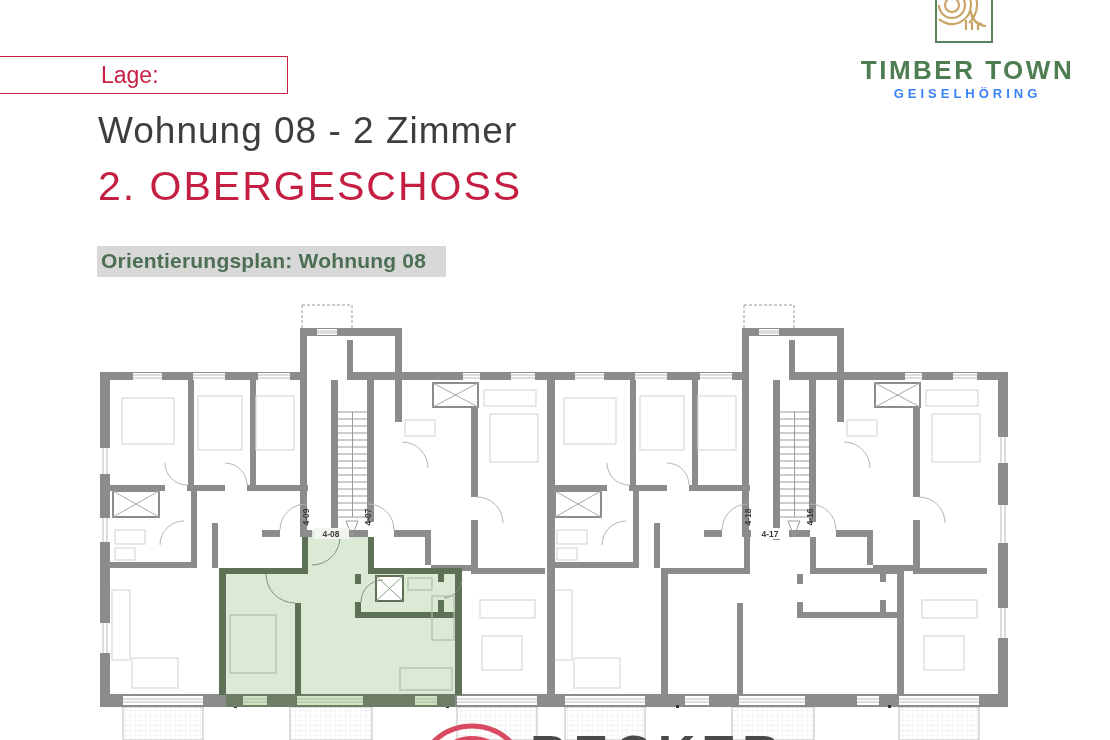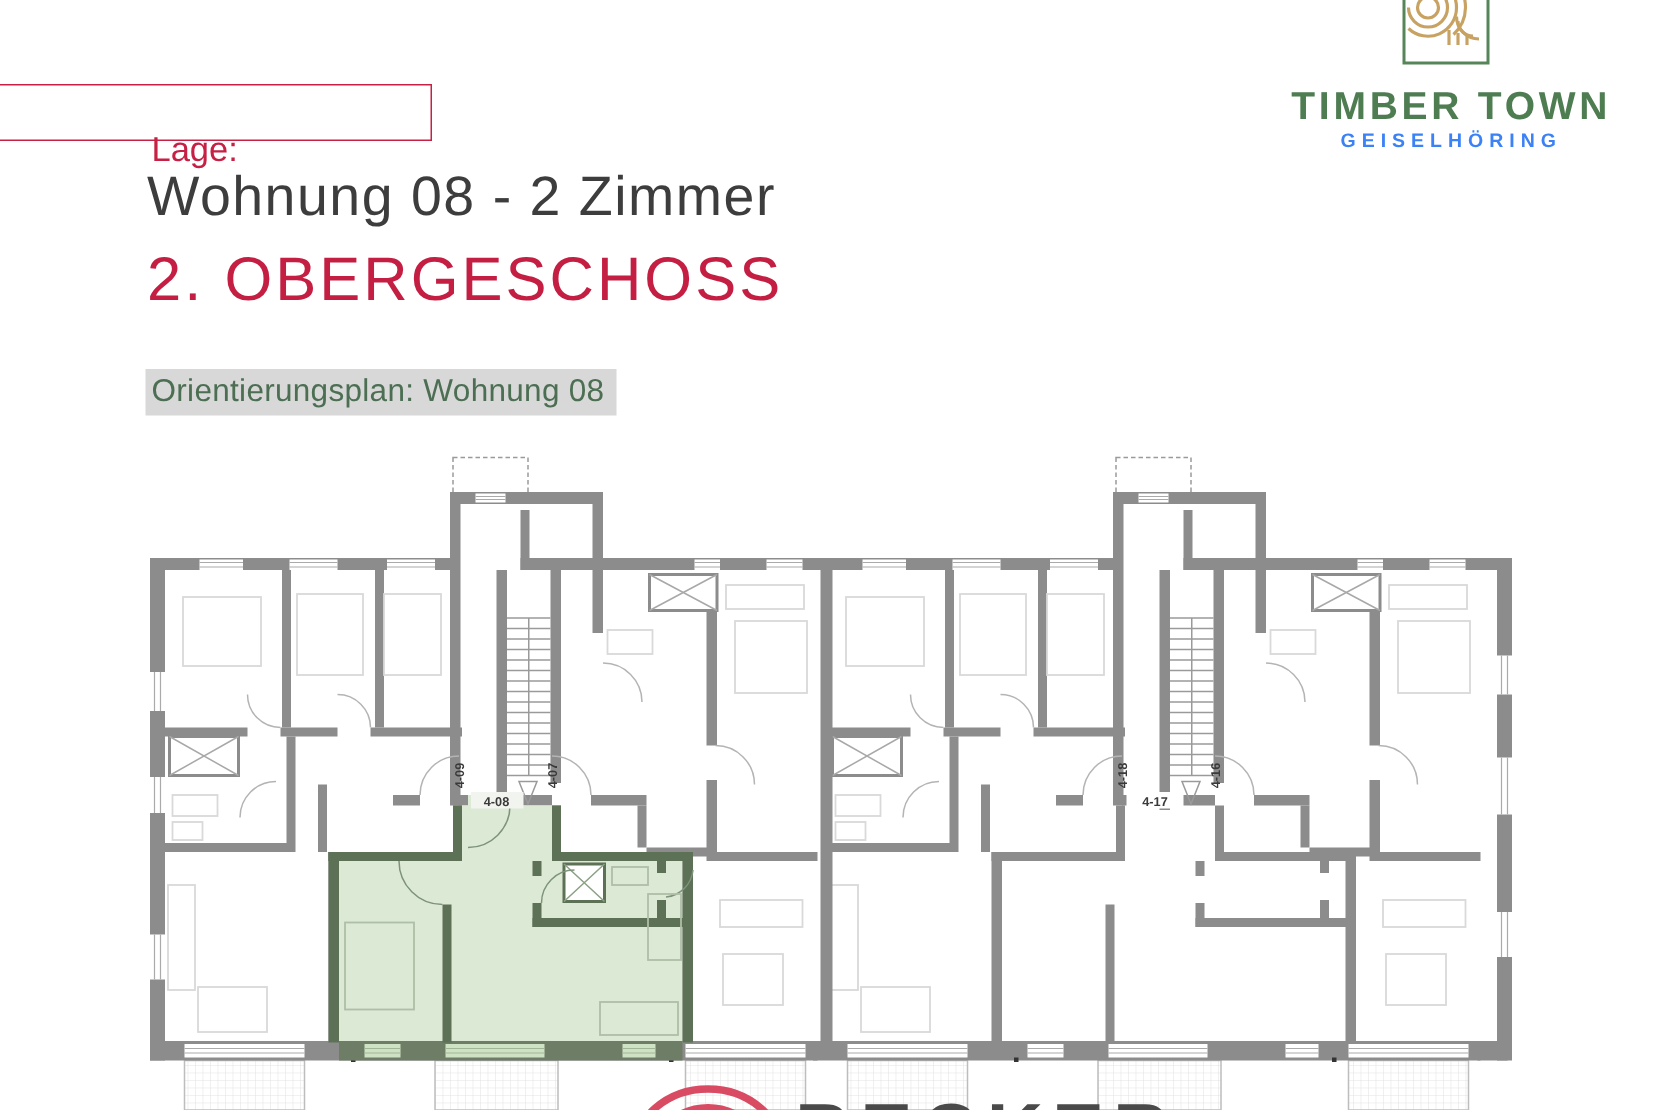--- a/index.html
+++ b/index.html
@@ -1,27 +1,27 @@
 <!DOCTYPE html>
 <html><head>
 <meta charset="utf-8">
 <style>
   html,body{margin:0;padding:0;background:#fff;}
   .page{position:relative;width:1110px;height:740px;overflow:hidden;background:#fff;
         font-family:"Liberation Sans",sans-serif;}
   
   .lage-box{position:absolute;left:-8px;top:56px;width:296px;height:38px;
             border:1.5px solid #c62045;box-sizing:border-box;}
-  .lage-box span{position:absolute;left:108px;top:5px;font-size:23px;color:#c62045;font-weight:500;margin-top:24px;}
+  .lage-box span{position:absolute;left:108px;top:5px;font-size:23px;color:#c62045;font-weight:500;}
   .title{position:absolute;left:98px;top:110px;font-size:37px;color:#3d3d3d;
          letter-spacing:1px;font-weight:400;white-space:nowrap;}
   .floor{position:absolute;left:98px;top:163px;font-size:41px;color:#c41e43;
          letter-spacing:2px;font-weight:400;white-space:nowrap;}
   .orient{position:absolute;left:97px;top:246px;background:#d8d8d8;color:#4c6f53;
-          font-size:21px;font-weight:normal;padding:3px 8px 4px 4px;letter-spacing:0.2px;white-space:nowrap;}
+          font-size:21px;font-weight:bold;padding:3px 20px 4px 4px;letter-spacing:0.2px;white-space:nowrap;}
   
   .logo{position:absolute;left:860px;top:0;width:215px;height:110px;text-align:center;}
   .logo-icon{position:absolute;left:62px;top:-16px;width:80px;height:62px;}
   .logo-name{position:absolute;left:0;top:55px;width:215px;font-size:26px;color:#4e7d52;
              letter-spacing:2.5px;font-weight:700;white-space:nowrap;}
   .logo-city{position:absolute;left:0;top:86px;width:215px;font-size:13px;color:#3b82f6;
              letter-spacing:4px;font-weight:bold;white-space:nowrap;}
   
   .plan{position:absolute;left:0;top:300px;width:1110px;height:440px;}
   svg text{font-family:"Liberation Sans",sans-serif;}

